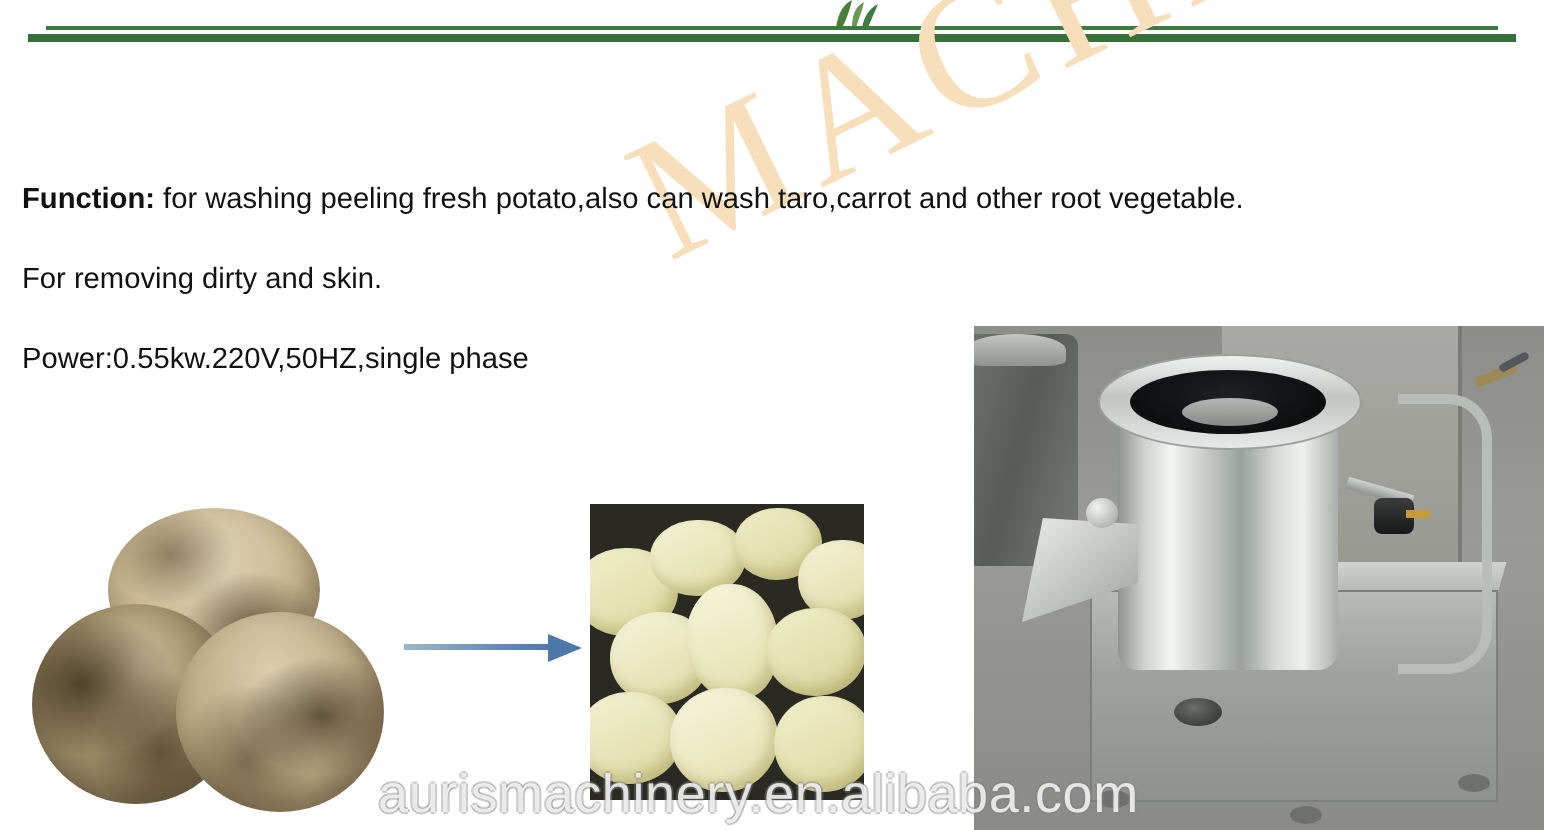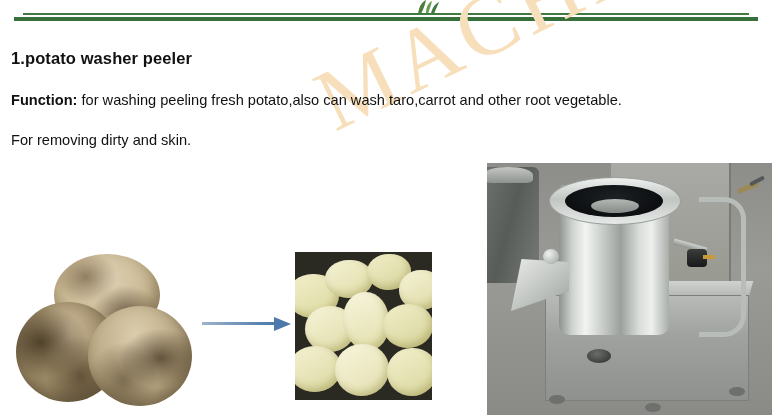--- a/index.html
+++ b/index.html
@@ -360,25 +360,25 @@
         <path d="M12 14 C12 7 14 3 18 1 C17 6 15 10 14 14 Z" fill="#6a9a52"></path>
         <path d="M17 14 C18 8 21 4 25 2 C23 7 21 11 20 14 Z" fill="#3f7a3f"></path>
       </svg>
     </div>
     <div class="rule-thin"></div>
     <div class="rule-thick"></div>
   </div>
 
   <div class="watermark">MACHINERY</div>
 
-  <div class="txt t-title">1.potato washer peeler</div>
 
   <div class="txt t-body t-func"><b>Function:</b><span> for washing peeling fresh potato,also can wash taro,carrot and other root vegetable.</span></div>
 
   <div class="txt t-body t-rem">For removing dirty and skin.</div>
+  <div class="txt t-body t-pow">Power:0.55kw.220V,50HZ,single phase</div>
 
   <div class="photo" id="photo-raw">
     <div class="spud spud-top"></div>
     <div class="spud spud-left"></div>
     <div class="spud spud-right"></div>
   </div>
 
   <div id="arrow">
     <div class="arrow-shaft"></div>
     <div class="arrow-head"></div>
@@ -416,14 +416,15 @@
     <div class="mvalve"></div>
     <div class="mvalve-tip"></div>
     <div class="mdrum"></div>
     <div class="mchute"></div>
     <div class="mknob"></div>
     <div class="mdrum-rim"></div>
     <div class="mdrum-hole"></div>
     <div class="mdrum-inner"></div>
   </div>
 
+  <div id="url">aurismachinery.en.alibaba.com</div>
 
 </div>
 
 </body></html>

